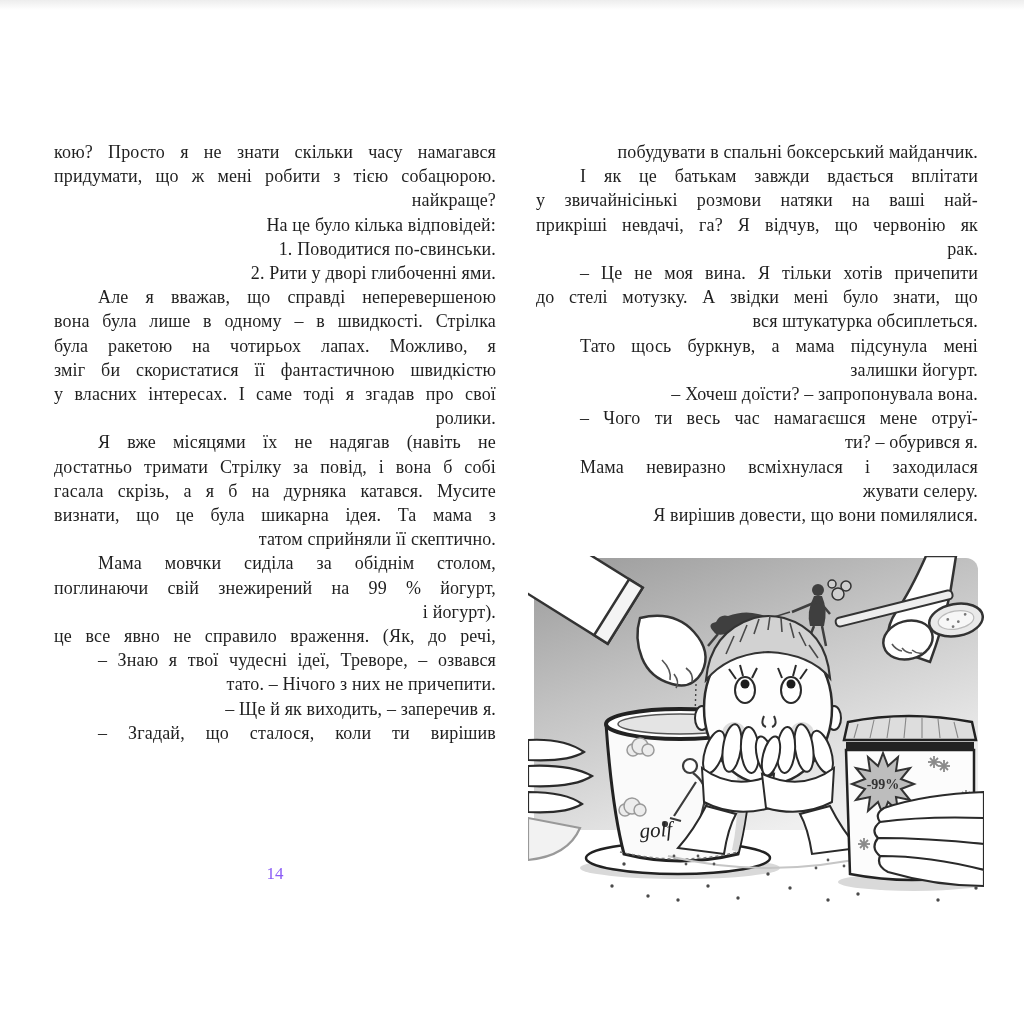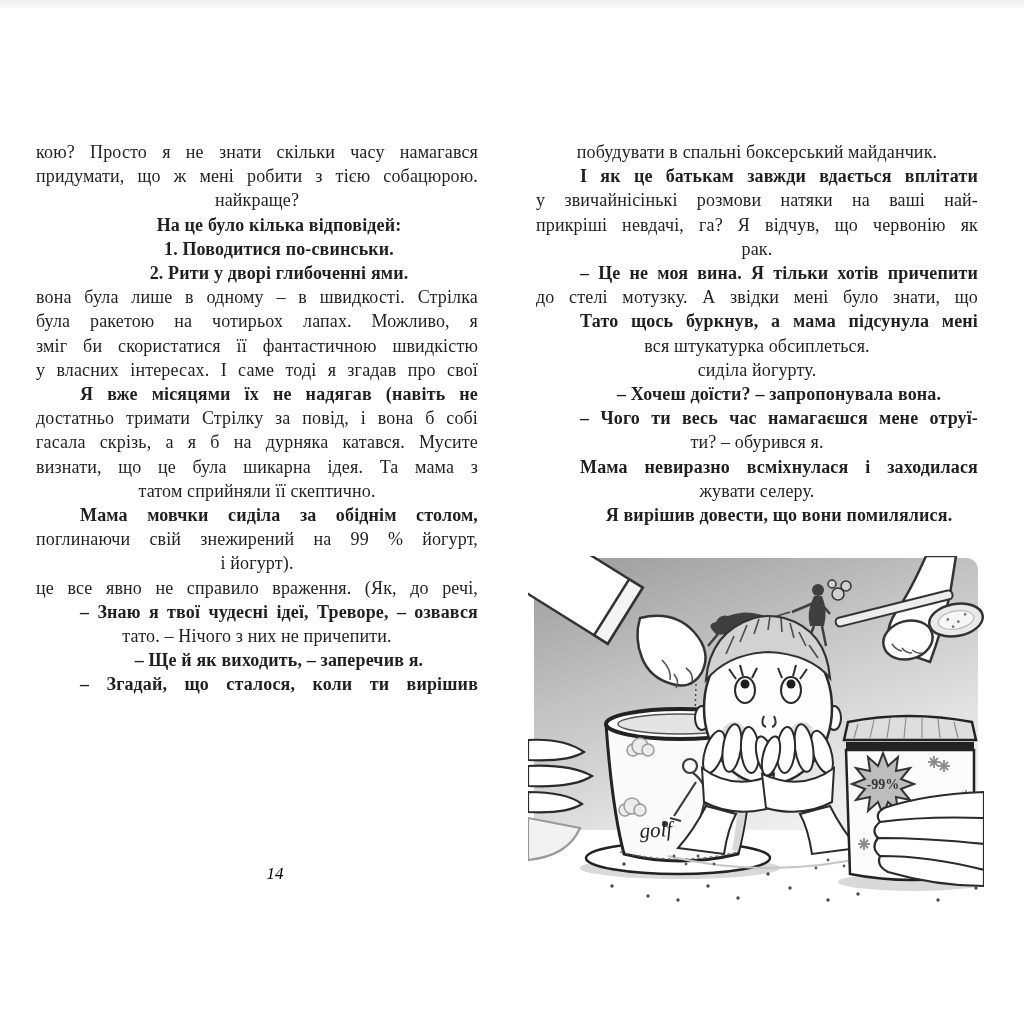--- a/index.html
+++ b/index.html
@@ -4,53 +4,55 @@
 <style>
   html,body{margin:0;padding:0;}
   body{
     width:1024px;height:1024px;position:relative;background:#ffffff;
     font-family:"Liberation Serif","DejaVu Serif",serif;color:#1f1f1f;
     overflow:hidden;
   }
   .top-edge{position:absolute;left:0;top:0;width:1024px;height:10px;
     background:linear-gradient(#ededed,#ffffff);}
   .page{position:absolute;width:442px;}
-  .page-left{left:36px;top:140px;height:740px;}
+  .page-left{left:54px;top:140px;height:740px;}
   .page-right{left:536px;top:140px;height:400px;}
   .line{
     font-size:18px;line-height:24.2px;letter-spacing:0.15px;
-    text-align:center;
+    text-align:right;
   }
-  .line.ind{padding-left:44px;font-weight:bold;}
+  .line.ind{padding-left:44px;}
   .line.j{text-align:justify;text-align-last:justify;}
   .pagenum{
     position:absolute;left:54px;top:864px;width:442px;text-align:center;
-    font-size:17px;color:#000000;font-style:italic;
+    font-size:17px;color:#8b5cf6;
   }
   .illus{position:absolute;left:528px;top:556px;width:456px;height:350px;}
   svg text{font-family:"Liberation Serif","DejaVu Serif",serif;}
   .golf-label{font-style:italic;}
 </style>
 </head>
 <body>
 
 <div class="top-edge"></div>
 
 <div class="page page-left">
   <div id="left-lines">
       <div class="line j">кою? Просто я не знати скільки часу намагався</div>
       <div class="line j">придумати, що ж мені робити з тією собацюрою.</div>
       <div class="line">найкраще?</div>
       <div class="line ind">На це було кілька відповідей:</div>
       <div class="line ind">1. Поводитися по-свинськи.</div>
       <div class="line ind">2. Рити у дворі глибоченні ями.</div>
+      <div class="line ind j">Але я вважав, що справді неперевершеною</div>
       <div class="line j">вона була лише в одному – в швидкості. Стрілка</div>
       <div class="line j">була ракетою на чотирьох лапах. Можливо, я</div>
       <div class="line j">зміг би скористатися її фантастичною швидкістю</div>
       <div class="line j">у власних інтересах. І саме тоді я згадав про свої</div>
+      <div class="line">ролики.</div>
       <div class="line ind j">Я вже місяцями їх не надягав (навіть не</div>
       <div class="line j">достатньо тримати Стрілку за повід, і вона б собі</div>
       <div class="line j">гасала скрізь, а я б на дурняка катався. Мусите</div>
       <div class="line j">визнати, що це була шикарна ідея. Та мама з</div>
       <div class="line">татом сприйняли її скептично.</div>
       <div class="line ind j">Мама мовчки сиділа за обіднім столом,</div>
       <div class="line j">поглинаючи свій знежирений на 99 % йогурт,</div>
       <div class="line">і йогурт).</div>
       <div class="line j">це все явно не справило враження. (Як, до речі,</div>
       <div class="line ind j">– Знаю я твої чудесні ідеї, Треворе, – озвався</div>
@@ -63,23 +65,23 @@
 
 <div class="page page-right">
   <div id="right-lines">
       <div class="line">побудувати в спальні боксерський майданчик.</div>
       <div class="line ind j">І як це батькам завжди вдається вплітати</div>
       <div class="line j">у звичайнісінькі розмови натяки на ваші най-</div>
       <div class="line j">прикріші невдачі, га? Я відчув, що червонію як</div>
       <div class="line">рак.</div>
       <div class="line ind j">– Це не моя вина. Я тільки хотів причепити</div>
       <div class="line j">до стелі мотузку. А звідки мені було знати, що</div>
+      <div class="line">вся штукатурка обсиплеться.</div>
       <div class="line ind j">Тато щось буркнув, а мама підсунула мені</div>
-      <div class="line">вся штукатурка обсиплеться.</div>
-      <div class="line">сиділа йогурту.</div>
+      <div class="line">залишки йогурт.</div>
       <div class="line ind">– Хочеш доїсти? – запропонувала вона.</div>
       <div class="line ind j">– Чого ти весь час намагаєшся мене отруї-</div>
       <div class="line">ти? – обурився я.</div>
       <div class="line ind j">Мама невиразно всміхнулася і заходилася</div>
       <div class="line">жувати селеру.</div>
       <div class="line ind">Я вирішив довести, що вони помилялися.</div>
     </div>
 </div>
 
 <div class="illus">

